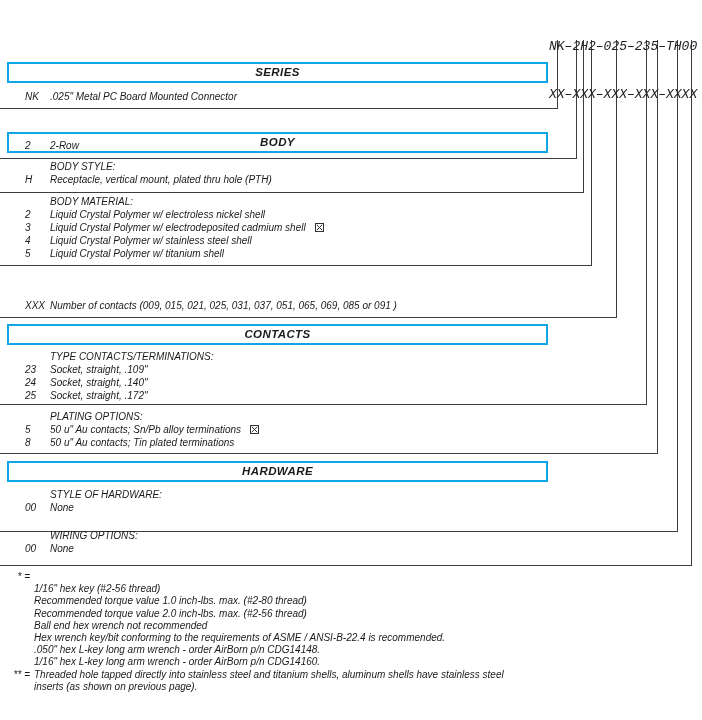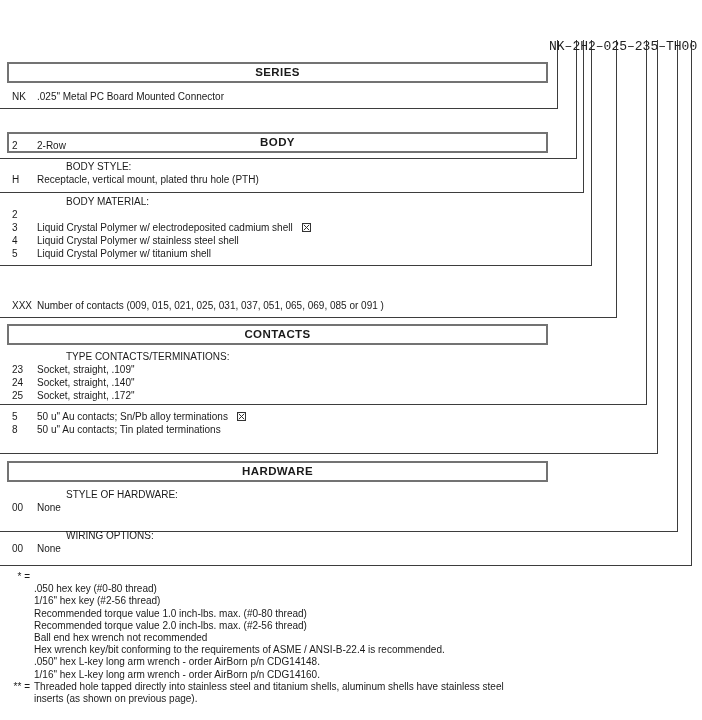--- a/index.html
+++ b/index.html
@@ -1,40 +1,41 @@
 <!DOCTYPE html>
 <html><head>
 <meta charset="utf-8">
 <style>
   html,body { margin:0; padding:0; background:#ffffff; }
   .canvas {
     position:relative; width:702px; height:720px; background:#ffffff;
     color:#1a1a1a; font-family:"Liberation Sans","DejaVu Sans",sans-serif;
     overflow:hidden;
+    font-style:italic;
   }
   .pn {
     position:absolute; left:549px; top:7px;
     font-family:"Liberation Mono","DejaVu Sans Mono",monospace;
     font-size:13px; line-height:16px; color:#222; white-space:pre;
   }
   .connector {
     position:absolute; left:0; top:40px;
     border-right:1px solid #3d3d3d; border-bottom:1px solid #3d3d3d;
   }
   .hdr {
     position:absolute; left:7px; width:537px; height:17px;
-    border:2px solid #737373; background:#ffffff;
+    border:2px solid #0ea5e9; background:#ffffff;
     text-align:center; font-weight:bold; font-size:11.5px; line-height:17px;
     letter-spacing:0.4px;
   }
-  .rows { position:absolute; left:0; width:560px; font-size:10px; line-height:13px; }
+  .rows { position:absolute; left:0; width:560px; font-size:10px; line-height:13px;padding-left:13px; }
   .row { display:flex; align-items:center; }
   .code { flex:none; width:25px; padding-left:12px; }
   .desc { white-space:nowrap; }
-  .grp-label { padding-left:37px;margin-left:29px; }
+  .grp-label { padding-left:37px; }
   .bx { display:inline-block; margin-left:9px; height:9px; line-height:0; }
   .fnotes { position:absolute; left:0; top:571px; font-size:10px; line-height:12.2px; }
   .fn-row { display:flex; }
   .fn-marker { flex:none; width:30px; text-align:right; padding-right:4px; white-space:pre; }
   .fn-text { white-space:nowrap; }
 </style>
 </head>
 <body>
 
 <div class="canvas">
@@ -44,20 +45,21 @@
   <div class="connector" style="width:583px;height:152px"></div>
   <div class="connector" style="width:591px;height:225px"></div>
   <div class="connector" style="width:616px;height:277px"></div>
   <div class="connector" style="width:646px;height:364px"></div>
   <div class="connector" style="width:657px;height:413px"></div>
   <div class="connector" style="width:677px;height:491px"></div>
   <div class="connector" style="width:691px;height:525px"></div>
 
   <div class="pn">
     <div>NK–2H2–025–235–TH00</div>
+    <div>XX–XXX–XXX–XXX–XXXX</div>
   </div>
 
   <div class="hdr" style="top:62px">SERIES</div>
   <div class="rows" style="top:90px">
     <div class="row">
       <span class="code">NK</span>
       <span class="desc">.025" Metal PC Board Mounted Connector</span>
     </div>
   </div>
 
@@ -74,20 +76,21 @@
     <div class="row">
       <span class="code">H</span>
       <span class="desc">Receptacle, vertical mount, plated thru hole (PTH)</span>
     </div>
   </div>
 
   <div class="rows" style="top:195px">
     <div class="grp-label">BODY MATERIAL:</div>
     <div class="row">
       <span class="code">2</span>
+      <span class="desc">Liquid Crystal Polymer w/ electroless nickel shell</span>
     </div>
     <div class="row">
       <span class="code">3</span>
       <span class="desc">Liquid Crystal Polymer w/ electrodeposited cadmium shell</span>
       <span class="bx"><svg width="9" height="9" viewBox="0 0 9 9">
             <rect x="0.5" y="0.5" width="8" height="8" fill="none" stroke="#333" stroke-width="1"></rect>
             <path d="M1.8 1.8 L7.2 7.2 M7.2 1.8 L1.8 7.2" stroke="#333" stroke-width="1" fill="none"></path>
           </svg></span>
     </div>
     <div class="row">
@@ -118,20 +121,21 @@
       <span class="code">24</span>
       <span class="desc">Socket, straight, .140"</span>
     </div>
     <div class="row">
       <span class="code">25</span>
       <span class="desc">Socket, straight, .172"</span>
     </div>
   </div>
 
   <div class="rows" style="top:410px">
+    <div class="grp-label">PLATING OPTIONS:</div>
     <div class="row">
       <span class="code">5</span>
       <span class="desc">50 u" Au contacts; Sn/Pb alloy terminations</span>
       <span class="bx"><svg width="9" height="9" viewBox="0 0 9 9">
             <rect x="0.5" y="0.5" width="8" height="8" fill="none" stroke="#333" stroke-width="1"></rect>
             <path d="M1.8 1.8 L7.2 7.2 M7.2 1.8 L1.8 7.2" stroke="#333" stroke-width="1" fill="none"></path>
           </svg></span>
     </div>
     <div class="row">
       <span class="code">8</span>
@@ -155,29 +159,25 @@
       <span class="desc">None</span>
     </div>
   </div>
 
   <div class="fnotes">
     <div class="fn-row">
       <span class="fn-marker">* =</span>
     </div>
     <div class="fn-row">
       <span class="fn-marker"></span>
-      <span class="fn-text">.050 hex key (#0-80 thread)</span>
-    </div>
-    <div class="fn-row">
-      <span class="fn-marker"></span>
       <span class="fn-text">1/16" hex key (#2-56 thread)</span>
     </div>
     <div class="fn-row">
       <span class="fn-marker"></span>
-      <span class="fn-text">Recommended torque value 1.0 inch-lbs. max. (#0-80 thread)</span>
+      <span class="fn-text">Recommended torque value 1.0 inch-lbs. max. (#2-80 thread)</span>
     </div>
     <div class="fn-row">
       <span class="fn-marker"></span>
       <span class="fn-text">Recommended torque value 2.0 inch-lbs. max. (#2-56 thread)</span>
     </div>
     <div class="fn-row">
       <span class="fn-marker"></span>
       <span class="fn-text">Ball end hex wrench not recommended</span>
     </div>
     <div class="fn-row">

